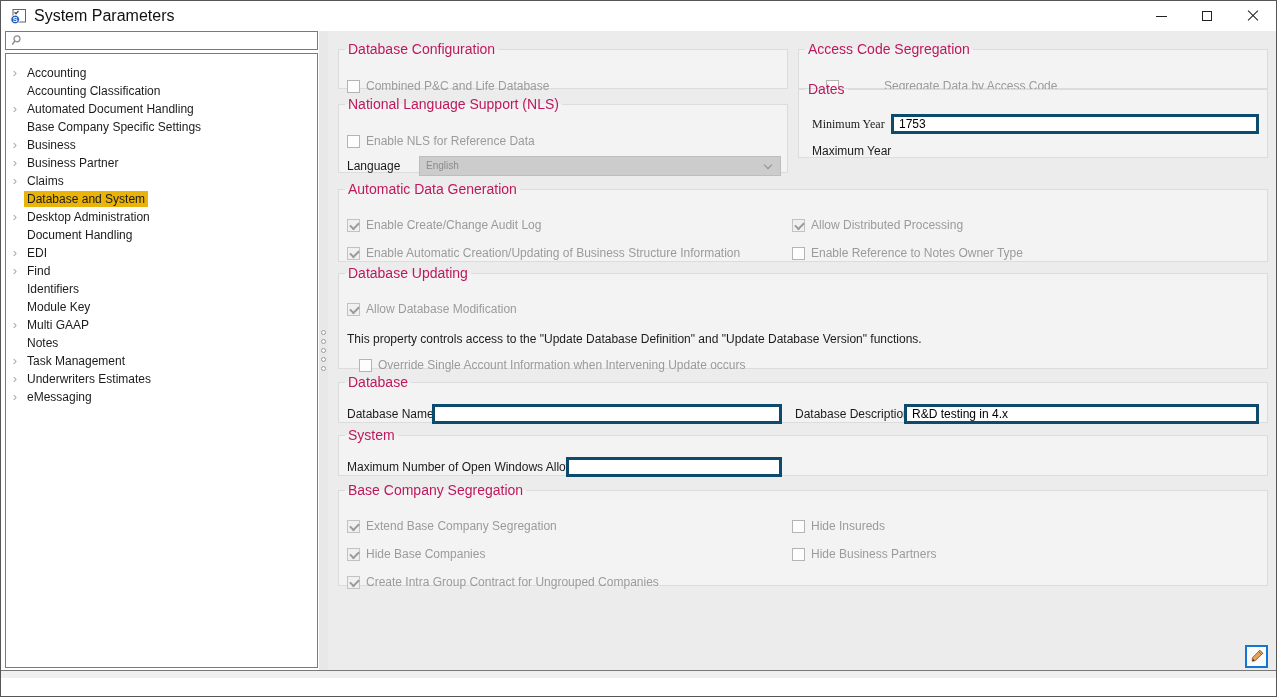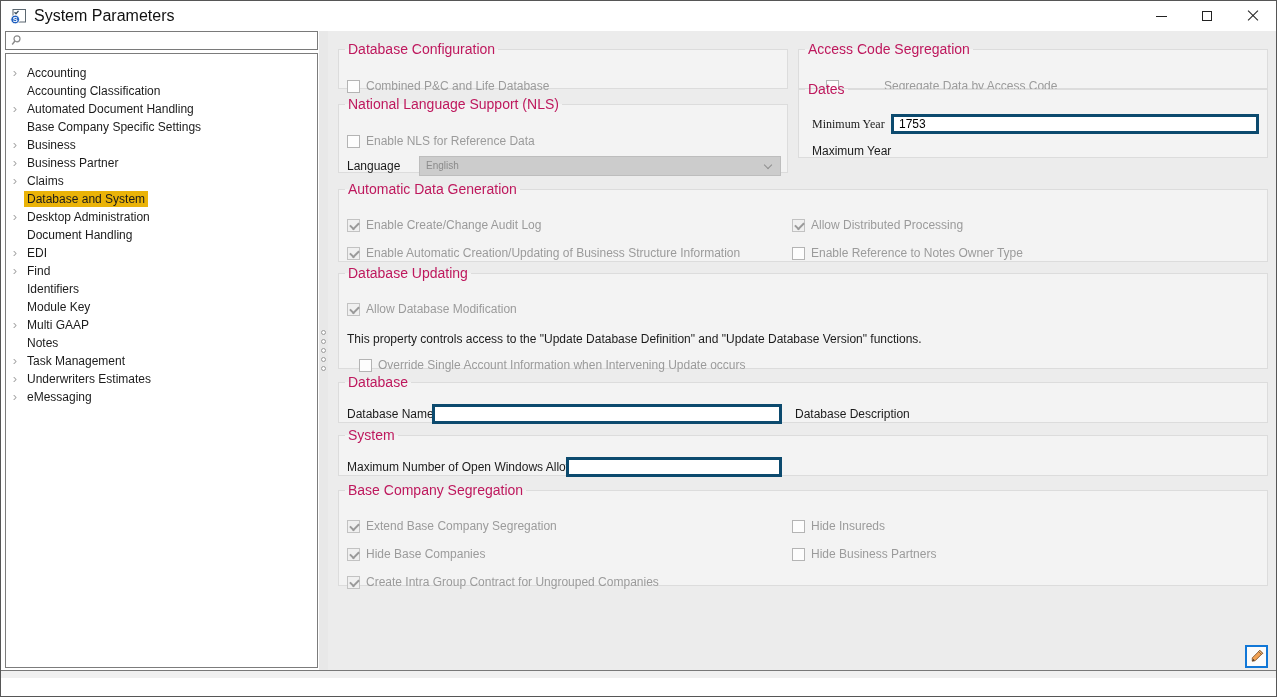--- a/index.html
+++ b/index.html
@@ -265,20 +265,21 @@
           <span class="cb"></span>
           <span class="cblabel">Override Single Account Information when Intervening Update occurs</span>
         </div>
       </fieldset>
 
       <fieldset id="g-database">
         <legend>Database</legend>
         <span class="flabel" style="left:8px; top:14px;">Database Name</span>
         <input class="tin" style="left: 93px; top: 14px; width: 350px;" type="text" value="">
         <span class="flabel" style="left:456px; top:14px;">Database Description</span>
+        <input class="tin" style="left: 565px; top: 14px; width: 355px;" type="text" value="R&amp;D testing in 4.x">
       </fieldset>
 
       <fieldset id="g-system">
         <legend>System</legend>
         <span class="flabel" style="left:8px; top:14px;">Maximum Number of Open Windows Allowed</span>
         <input class="tin" style="left: 227px; top: 14px; width: 216px;" type="text" value="">
       </fieldset>
 
       <fieldset id="g-basecomp">
         <legend>Base Company Segregation</legend>

